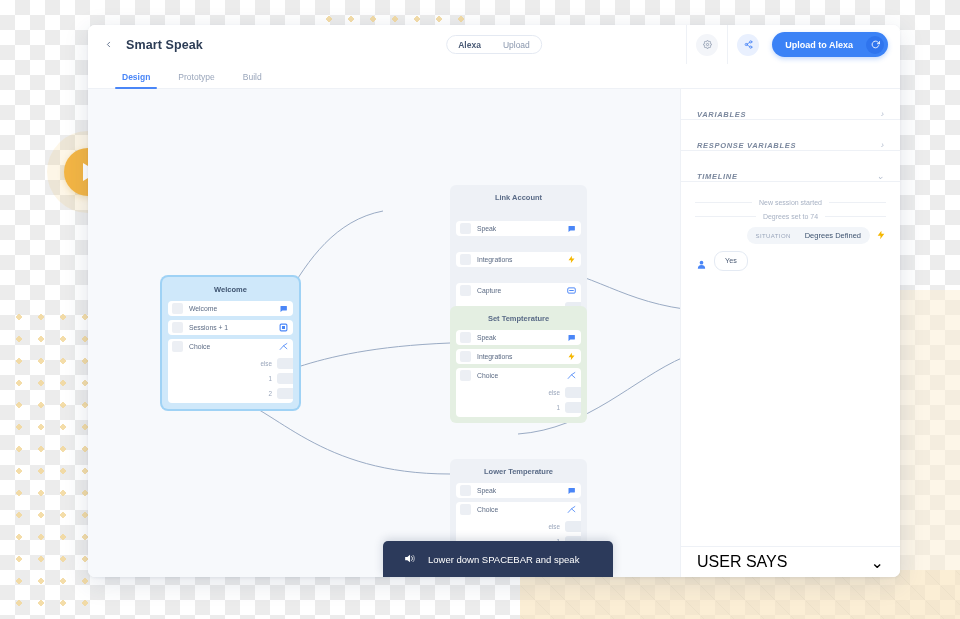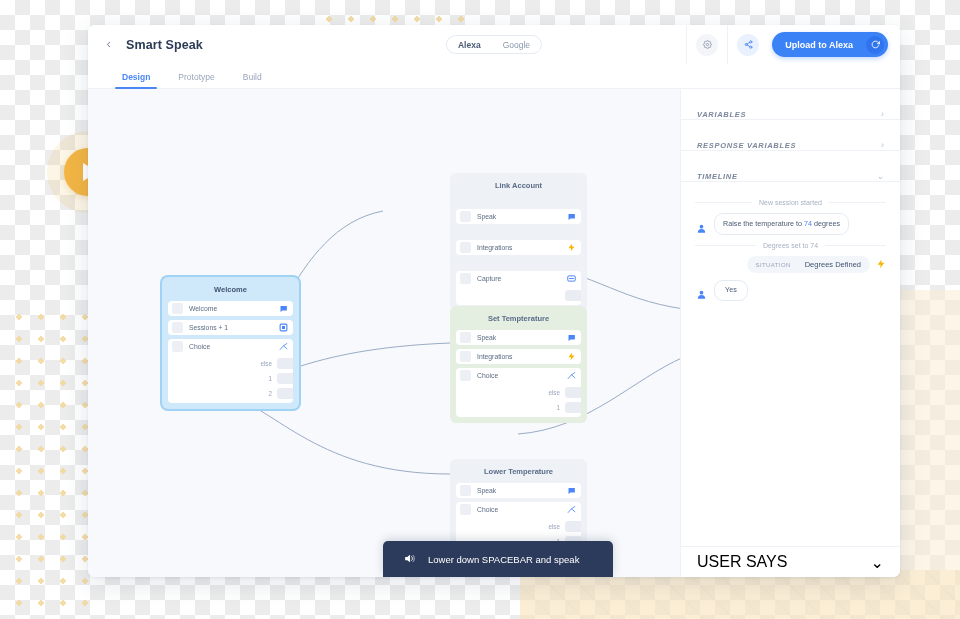--- a/index.html
+++ b/index.html
@@ -298,21 +298,21 @@
   <div class="titlebar">
     <div class="back-icon">
       <svg width="9" height="9" viewBox="0 0 24 24" fill="none" stroke="currentColor" stroke-width="2.4" stroke-linecap="round" stroke-linejoin="round">
           <polyline points="15 18 9 12 15 6"></polyline>
         </svg>
     </div>
     <div class="app-title">Smart Speak</div>
 
     <div class="seg-wrap">
       <div class="seg active">Alexa</div>
-      <div class="seg">Google</div>
+      <div class="seg">Upload</div>
     </div>
 
     <div class="tb-right">
       <div class="tb-sep"></div>
       <div class="round-btn gear">
         <svg width="9" height="9" viewBox="0 0 24 24" fill="none" stroke="currentColor" stroke-width="2">
             <circle cx="12" cy="12" r="3"></circle>
             <path d="M19.4 15a1.65 1.65 0 0 0 .33 1.82l.06.06a2 2 0 1 1-2.83 2.83l-.06-.06a1.65 1.65 0 0 0-1.82-.33 1.65 1.65 0 0 0-1 1.51V21a2 2 0 0 1-4 0v-.09A1.65 1.65 0 0 0 9 19.4a1.65 1.65 0 0 0-1.82.33l-.06.06a2 2 0 1 1-2.83-2.83l.06-.06a1.65 1.65 0 0 0 .33-1.82 1.65 1.65 0 0 0-1.51-1H3a2 2 0 0 1 0-4h.09A1.65 1.65 0 0 0 4.6 9a1.65 1.65 0 0 0-.33-1.82l-.06-.06a2 2 0 1 1 2.83-2.83l.06.06A1.65 1.65 0 0 0 9 4.6a1.65 1.65 0 0 0 1-1.51V3a2 2 0 0 1 4 0v.09a1.65 1.65 0 0 0 1 1.51 1.65 1.65 0 0 0 1.82-.33l.06-.06a2 2 0 1 1 2.83 2.83l-.06.06a1.65 1.65 0 0 0-.33 1.82V9a1.65 1.65 0 0 0 1.51 1H21a2 2 0 0 1 0 4h-.09a1.65 1.65 0 0 0-1.51 1z"></path>
           </svg>
       </div>
@@ -398,21 +398,21 @@
             <span class="plabel">1</span>
             <span class="pbox"></span>
           </div>
           <div class="port">
             <span class="plabel">2</span>
             <span class="pbox"></span>
           </div>
         </div>
       </div>
 
-      <div class="node grey" style="left:362px; top:84px; width:137px;gap:16px;">
+      <div class="node grey" style="left:362px; top:96px; width:137px;gap:16px;">
         <div class="node-title">Link Account</div>
         <div class="block">
           <span class="swatch"></span>
           <span class="blabel">Speak</span>
           <span class="bicon">
             <svg width="9" height="9" viewBox="0 0 24 24" fill="#4a86f7">
                 <path d="M4 5h16a1 1 0 0 1 1 1v10a1 1 0 0 1-1 1H9l-5 4V6a1 1 0 0 1 1-1z"></path>
               </svg>
           </span>
         </div>
@@ -548,56 +548,47 @@
       </div>
 
       <div class="timeline">
 
         <div class="divider-row">
           <span class="ln"></span>
           <span class="dtxt">New session started</span>
           <span class="ln"></span>
         </div>
 
+
+        <div class="divider-row">
+          <span class="ln"></span>
+          <span class="dtxt">Degrees set to 74</span>
+          <span class="ln"></span>
+        </div>
+
+        <div class="sit-row">
+          <div class="sit-pill">
+            <span class="k">SITUATION</span>
+            <span class="v">Degrees Defined</span>
+          </div>
+          <span class="bolt">
+            <svg width="10" height="10" viewBox="0 0 24 24" fill="#f5b700">
+                <polygon points="13 2 4 14 11 14 10 22 20 9 13 9"></polygon>
+              </svg>
+          </span>
+        </div>
+
+
         <div class="msg-row">
           <span class="avatar">
             <svg width="11" height="11" viewBox="0 0 24 24" fill="currentColor">
                 <circle cx="12" cy="8" r="4"></circle>
                 <path d="M4 21a8 8 0 0 1 16 0z"></path>
               </svg>
           </span>
-          <div class="bubble"><span>Raise the temperature to </span><span class="hl">74</span><span> degrees</span></div>
-        </div>
-
-        <div class="divider-row">
-          <span class="ln"></span>
-          <span class="dtxt">Degrees set to 74</span>
-          <span class="ln"></span>
-        </div>
-
-        <div class="sit-row">
-          <div class="sit-pill">
-            <span class="k">SITUATION</span>
-            <span class="v">Degrees Defined</span>
-          </div>
-          <span class="bolt">
-            <svg width="10" height="10" viewBox="0 0 24 24" fill="#f5b700">
-                <polygon points="13 2 4 14 11 14 10 22 20 9 13 9"></polygon>
-              </svg>
-          </span>
-        </div>
-
-
-        <div class="msg-row">
-          <span class="avatar">
-            <svg width="11" height="11" viewBox="0 0 24 24" fill="currentColor">
-                <circle cx="12" cy="8" r="4"></circle>
-                <path d="M4 21a8 8 0 0 1 16 0z"></path>
-              </svg>
-          </span>
           <div class="bubble small">Yes</div>
         </div>
       </div>
 
       <div class="usersays">
         <span class="rlabel">USER SAYS</span>
         <span class="chev">⌄</span>
       </div>
     </div>
   </div>

